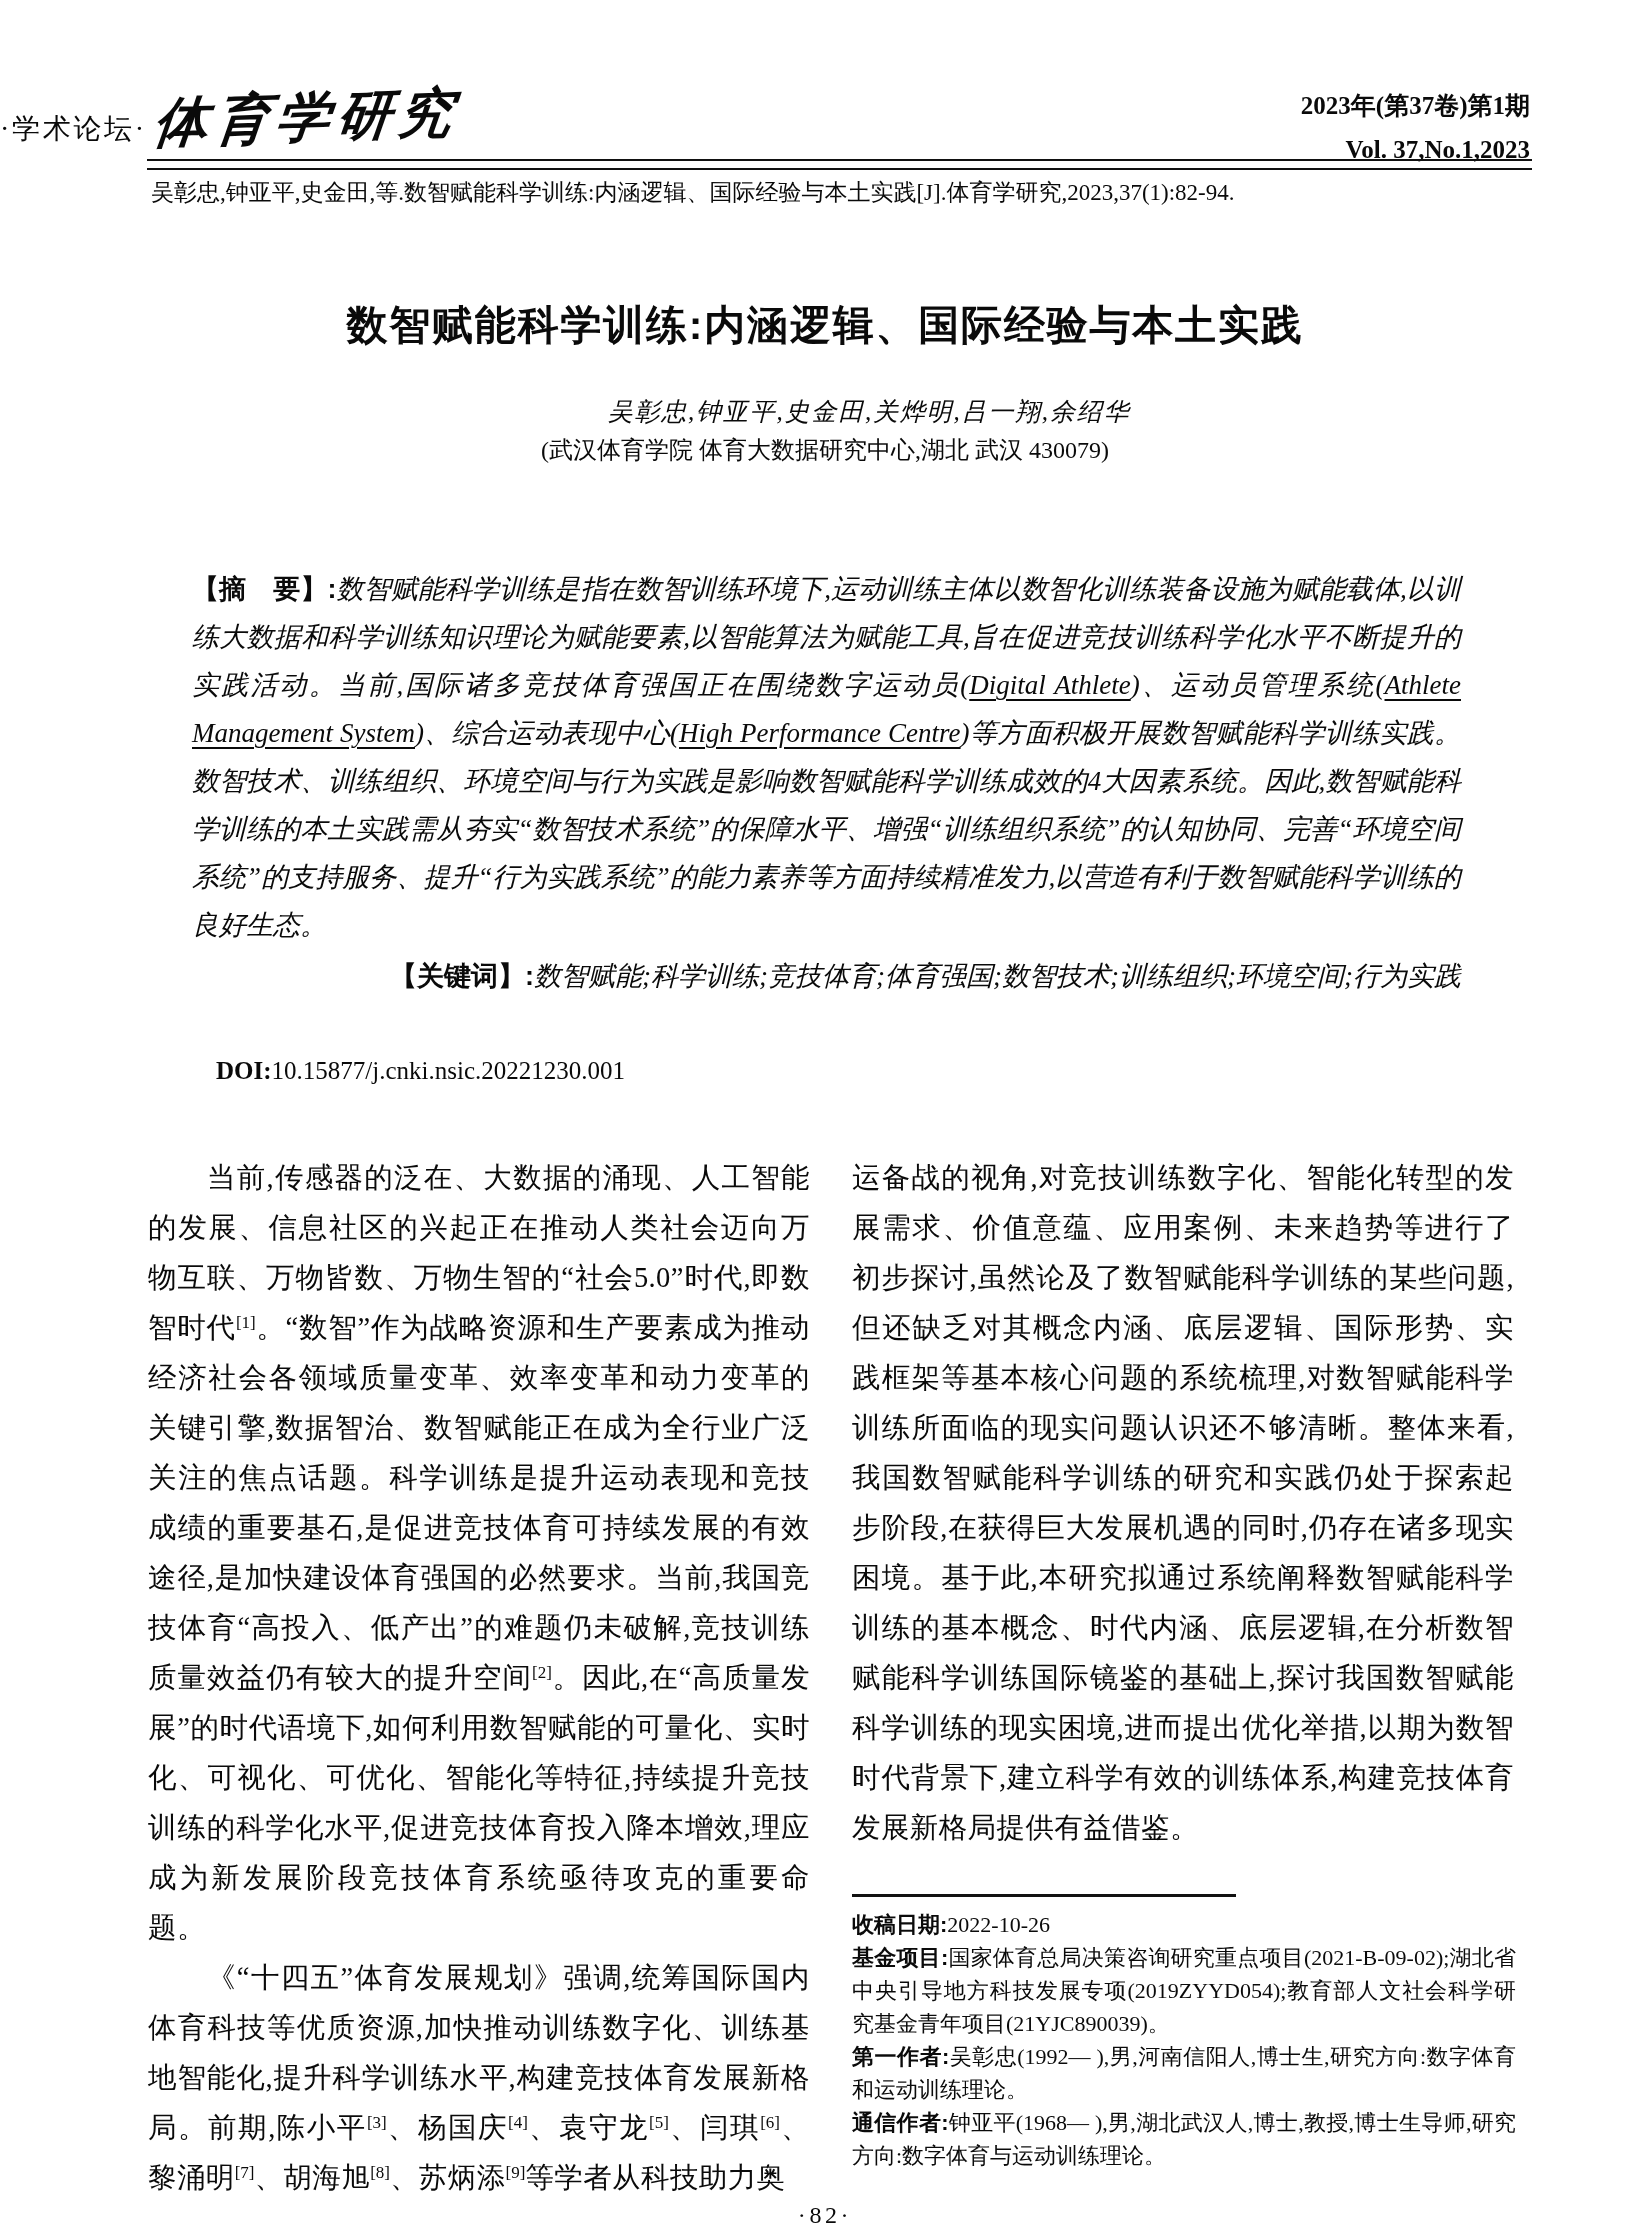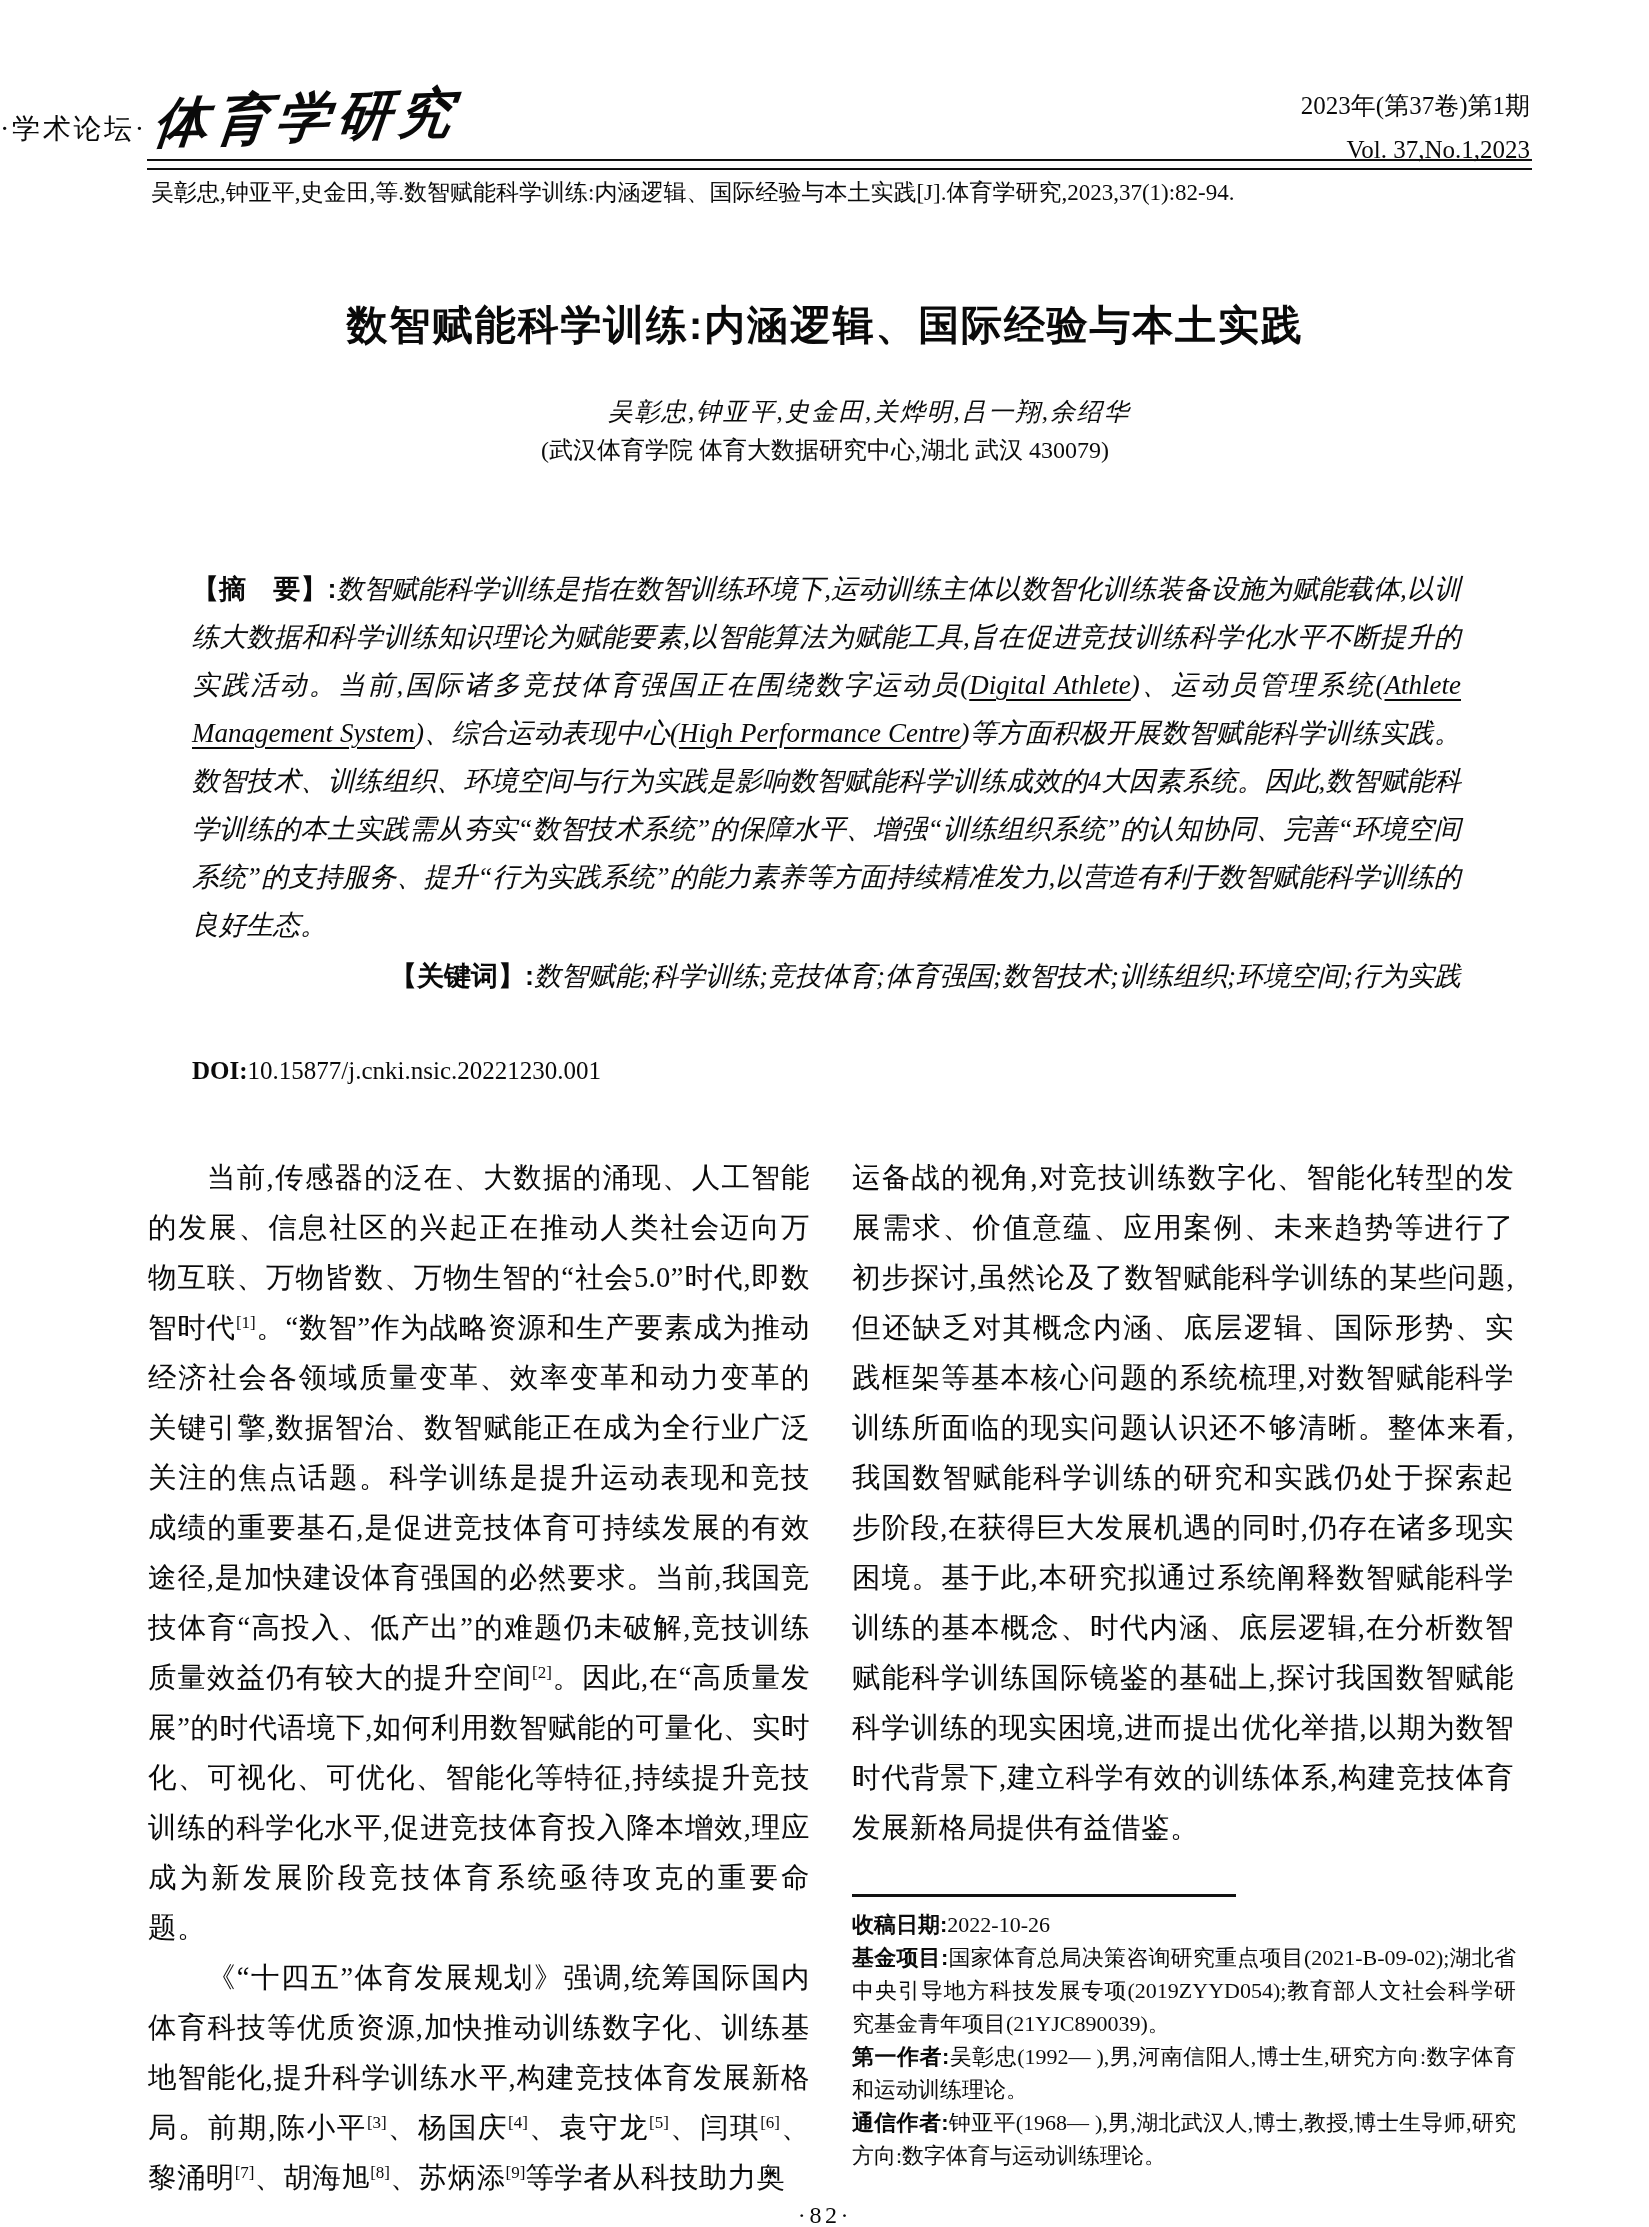--- a/index.html
+++ b/index.html
@@ -17,21 +17,21 @@
     font-family:"DejaVu Serif",serif;
     letter-spacing:7.1px;white-space:nowrap;
     transform:rotate(-2deg) skewX(-8deg);
   }
   .forum{
     position:absolute;left:0;top:110px;width:100%;
     text-align:left;font-size:28px;letter-spacing:2.7px;
   }
   .issue{
     position:absolute;right:120px;top:84px;
-    text-align:right;font-size:25px;line-height:44px;white-space:nowrap;
+    text-align:right;font-size:25px;line-height:44px;white-space:nowrap;font-weight:bold;
   }
   .rule-double{
     position:absolute;left:147px;top:159px;width:1385px;height:6.7px;
     border-top:2.7px solid #111;border-bottom:2.2px solid #111;
   }
   .citation{
     position:absolute;left:151px;top:177px;width:1381px;
     font-size:23px;white-space:nowrap;
   }
   
@@ -57,21 +57,21 @@
   .lab{
     font-weight:bold;font-style:normal;
     font-family:"Liberation Sans",sans-serif;
   }
   .uline{text-decoration:underline;text-underline-offset:4.5px;}
   .abstract{top:565px;}
   .kw{top:952px;text-align:right;white-space:nowrap;}
   .cls{top:1000px;text-align:left;white-space:nowrap;}
   .cls .grp{margin-right:35px;}
   .doi{top:1047px;text-align:left;font-size:25px;white-space:nowrap;}
-  .doi .lab{font-family:"Liberation Serif",serif;}
+  .doi .lab{font-family:"Liberation Serif",serif;margin-left:24px;}
   
   .col{
     position:absolute;top:1153px;width:662px;
     font-size:28.5px;line-height:50px;text-align:justify;
     letter-spacing:0.4px;
   }
   .col-left{left:148px;}
   .col-right{left:852px;}
   .col p{margin:0;text-indent:59px;}
   .col p.noindent{text-indent:0;}

